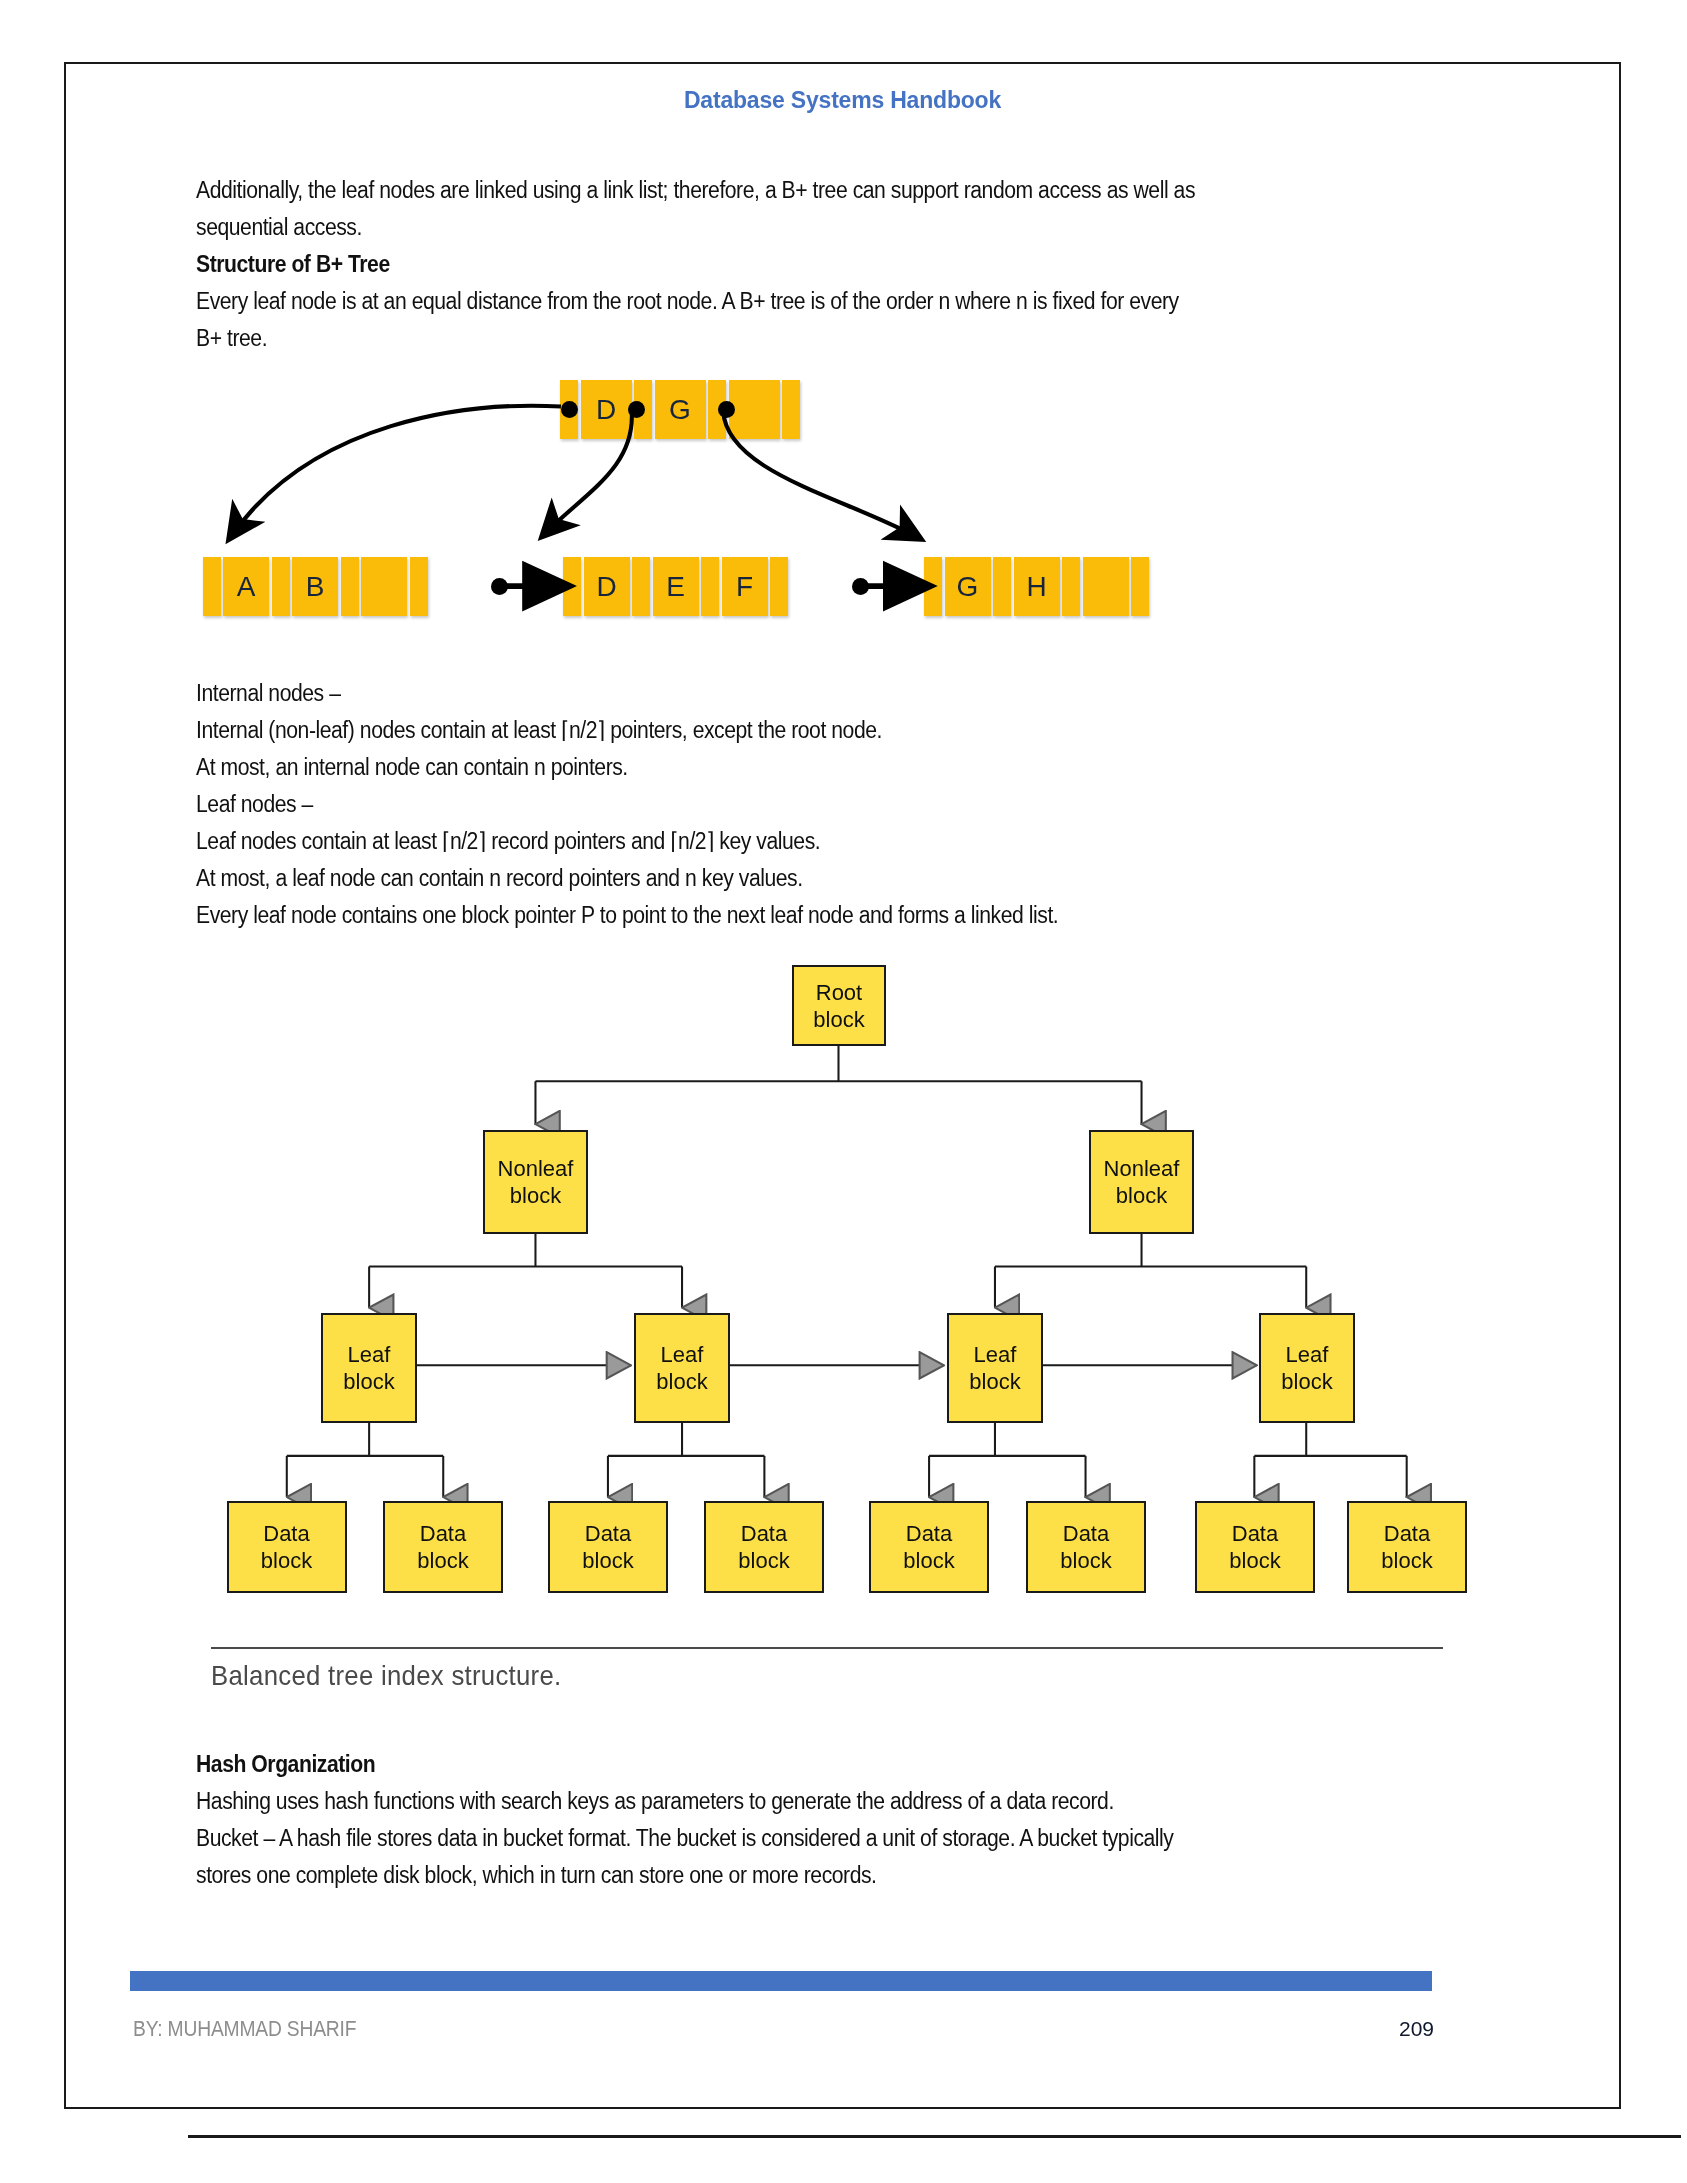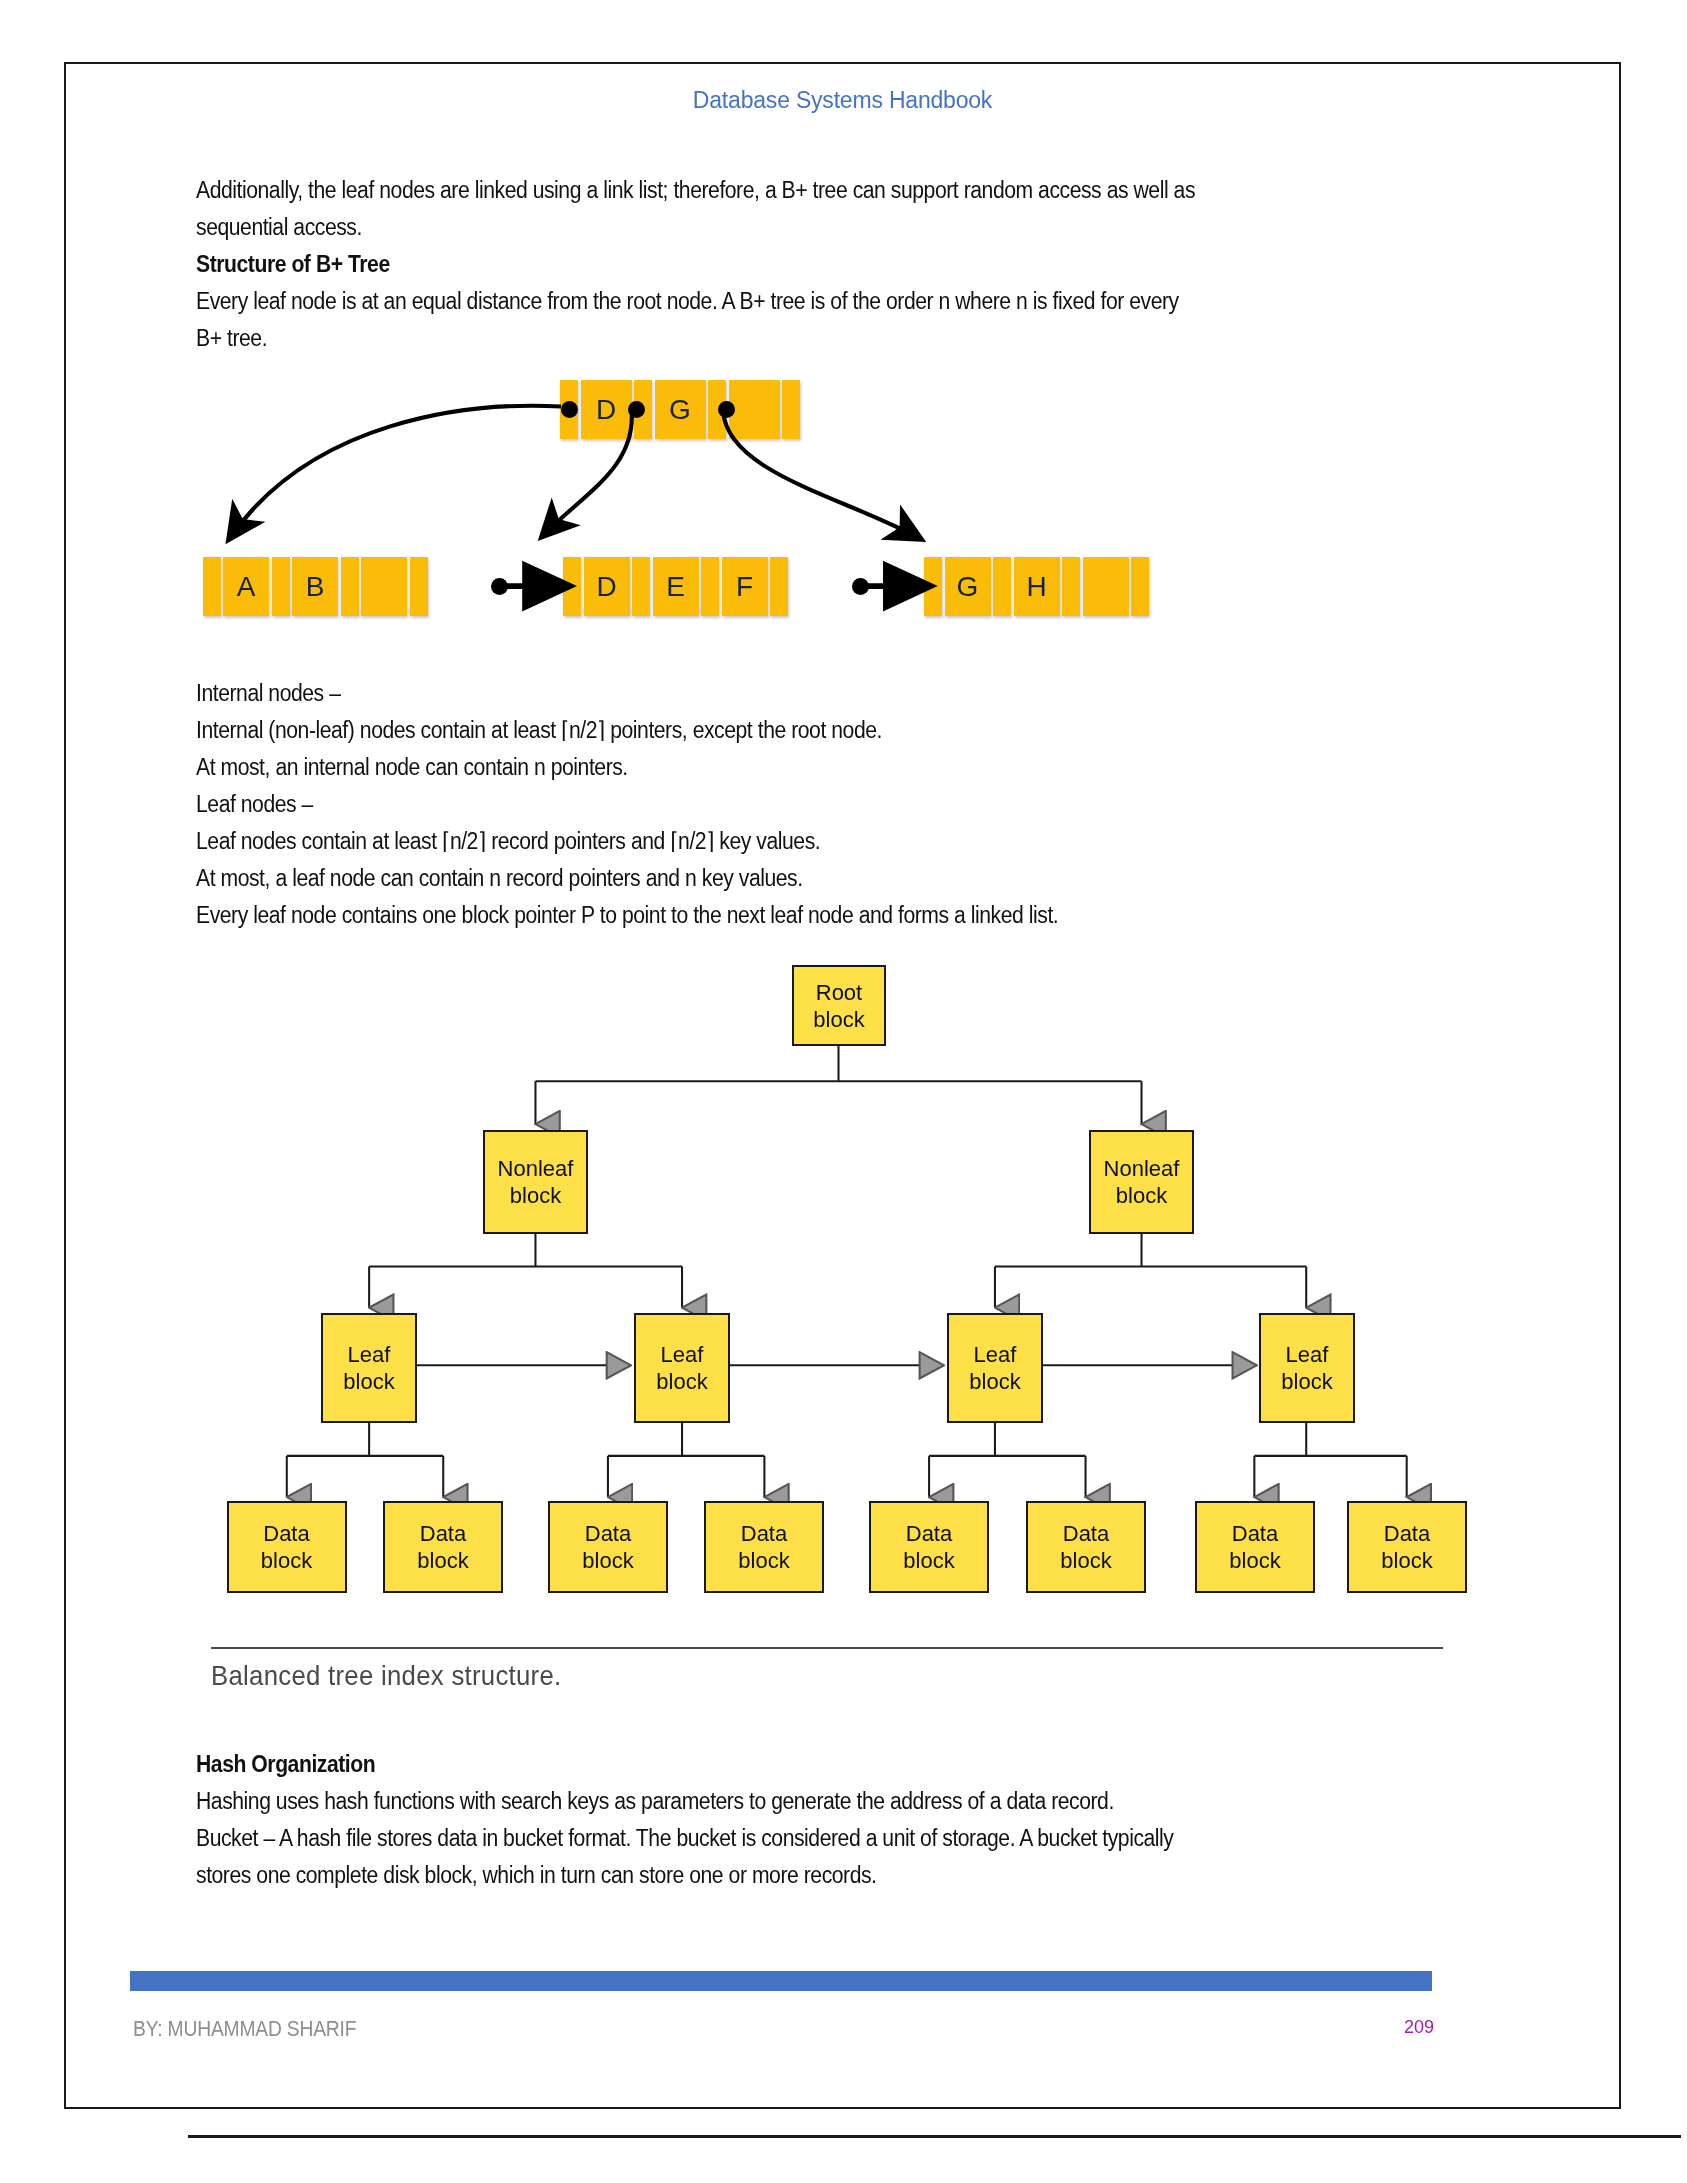--- a/index.html
+++ b/index.html
@@ -29,21 +29,21 @@
 
   
   #doc-header {
     position: absolute;
     left: 0;
     top: 23px;
     width: 100%;
     text-align: center;
     font-family: "Liberation Sans", sans-serif;
     font-size: 23px;
-    font-weight: normal;
+    font-weight: bold;
     color: #4573c4;
     letter-spacing: -0.2px;
   }
 
   
   #content {
     position: absolute;
     left: 130px;
     top: 108px;
     width: 1285px;
@@ -179,22 +179,22 @@
     transform: scaleX(0.90);
     transform-origin: left top;
   }
   #footer-page {
     position: absolute;
     left: 1364px;
     top: 2017px;
     width: 70px;
     text-align: right;
     font-family: "Liberation Sans", sans-serif;
-    font-size: 18px;
-    color: #a21caf;
+    font-size: 21px;
+    color: #0f172a;
   }
   #bottom-rule {
     position: absolute;
     left: 188px;
     top: 2135px;
     width: 1493px;
     height: 2.5px;
     background: #1a1a1a;
   }
 </style>

